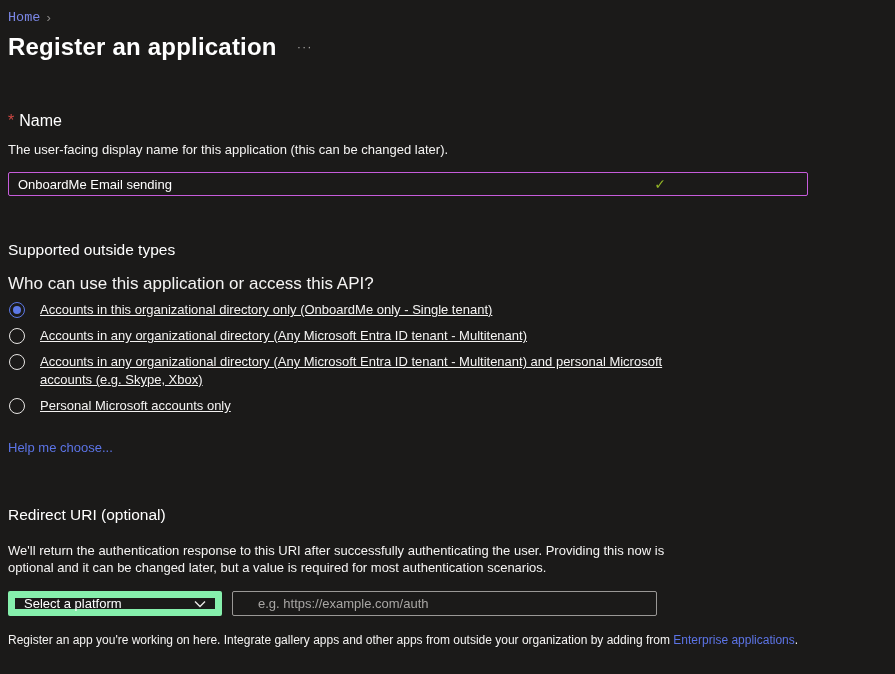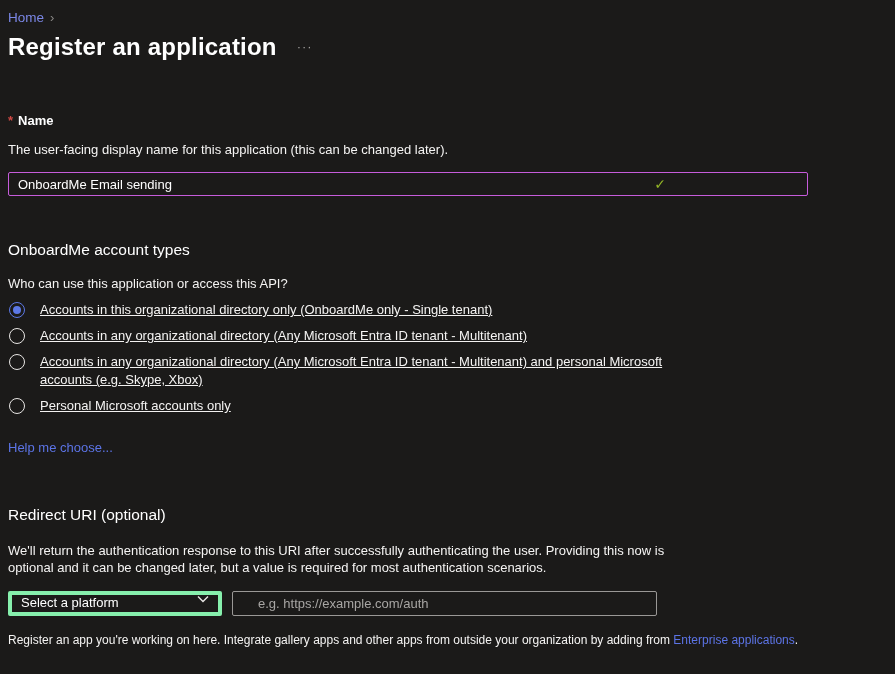--- a/index.html
+++ b/index.html
@@ -8,50 +8,50 @@
     background:#1b1a19;
     color:#f3f2f1;
     font-family:"Liberation Sans","DejaVu Sans",sans-serif;
     font-size:13px;
     -webkit-font-smoothing:antialiased;
   }
   .page{padding:0 8px;position:relative;width:879px;}
 
   
   .breadcrumb{padding-top:10px;display:flex;align-items:center;gap:6px;font-size:13.5px;}
-  .crumb-link{color:#7b87e6;text-decoration:none;cursor:pointer;}
+  .crumb-link{color:#7b87e6;text-decoration:none;cursor:pointer;font-family:Liberation Mono, monospace;}
   .crumb-sep{color:#8a8886;font-size:13px;}
 
   
   .title-row{margin-top:7px;display:flex;align-items:center;gap:20px;}
   .page-title{font-size:24px;font-weight:700;color:#ffffff;margin:0;line-height:30px;letter-spacing:.2px;}
   .title-ellipsis{color:#a19f9d;font-size:13px;letter-spacing:1px;cursor:pointer;line-height:30px;}
 
   
-  .field-label{margin-top:49px;font-size:13px;color:#ffffff;font-weight:700;line-height:20px;}
+  .field-label{margin-top:49px;font-size:16px;color:#ffffff;font-weight:400;line-height:20px;}
   .required{color:#cf4944;margin-right:5px;}
   .section-heading{font-size:15.5px;color:#ffffff;font-weight:400;line-height:22px;}
   .desc{margin-top:10px;font-size:13px;color:#f5f4f3;line-height:17px;}
 
   
   .name-input-wrap{margin-top:14px;position:relative;width:667px;}
   .name-input{
     box-sizing:border-box;width:800px;height:24px;
     background:#1b1a19;border:1px solid #c65cdb;border-radius:2px;
     color:#ffffff;font-size:13px;font-family:inherit;
     padding:0 30px 0 9px;outline:none;
   }
   .valid-check{
     position:absolute;right:9px;top:4px;color:#92b426;font-size:14px;font-weight:700;
     pointer-events:none;
   }
 
   
   .account-heading{margin-top:43px;}
-  .question{margin-top:14px;font-size:13px;color:#f5f4f3;line-height:17px;}
+  .question{margin-top:14px;font-size:17px;color:#f5f4f3;line-height:17px;}
   .radio-group{margin-top:9px;text-decoration:underline;}
   .radio-row{display:flex;align-items:flex-start;margin-bottom:8px;cursor:pointer;}
   .radio-outer{
     flex:0 0 auto;width:14px;height:14px;border:1.5px solid #e8e6e4;border-radius:50%;
     margin:1px 0 0 1px;position:relative;box-sizing:content-box;background:transparent;
   }
   .radio-row.selected .radio-outer{border-color:#5c78e6;}
   .radio-row.selected .radio-outer::after{
     content:"";position:absolute;left:3px;top:3px;width:8px;height:8px;border-radius:50%;background:#5c78e6;
   }
@@ -59,22 +59,22 @@
 
   .help-link{display:inline-block;margin-top:17px;color:#5c74e6;font-size:13px;text-decoration:none;cursor:pointer;}
 
   
   .redirect-heading{margin-top:49px;}
   .redirect-desc{margin-top:16px;max-width:662px;}
 
   .uri-row{margin-top:15px;display:flex;align-items:center;gap:10px;}
   .platform-select{
     box-sizing:border-box;width:214px;height:25px;
-    border:4px solid #86efac;border-radius:2px;background:#1b1a19;
-    display:flex;align-items:flex-start;justify-content:space-between;
+    border:7px solid #86efac;border-radius:2px;background:#1b1a19;
+    display:flex;align-items:center;justify-content:space-between;
     padding:0 9px;cursor:pointer;color:#ffffff;font-size:13px;
   }
   .chevron-icon{display:flex;align-items:center;color:#e8e6e4;}
   .uri-input{
     box-sizing:border-box;width:425px;height:25px;
     background:#1b1a19;border:1px solid #9a9896;border-radius:2px;
     color:#ffffff;font-size:13px;font-family:inherit;padding:0 25px;outline:none;
   }
   .uri-input::placeholder{color:#a8a6a4;opacity:1;}
 
@@ -104,21 +104,21 @@
     <span class="required">*</span><span>Name</span>
   </div>
   <div class="desc">The user-facing display name for this application (this can be changed later).</div>
 
   <div class="name-input-wrap">
     <input class="name-input" type="text" value="OnboardMe Email sending" style="">
     <span class="valid-check">✓</span>
   </div>
 
   
-  <div class="section-heading account-heading">OnboardMe account types</div>
+  <div class="section-heading account-heading">Supported outside types</div>
   <div class="question">Who can use this application or access this API?</div>
 
   <div class="radio-group">
     <div class="radio-row selected">
       <span class="radio-outer"></span>
       <span class="radio-label">Accounts in this organizational directory only (OnboardMe only - Single tenant)</span>
     </div>
     <div class="radio-row">
       <span class="radio-outer"></span>
       <span class="radio-label">Accounts in any organizational directory (Any Microsoft Entra ID tenant - Multitenant)</span>

